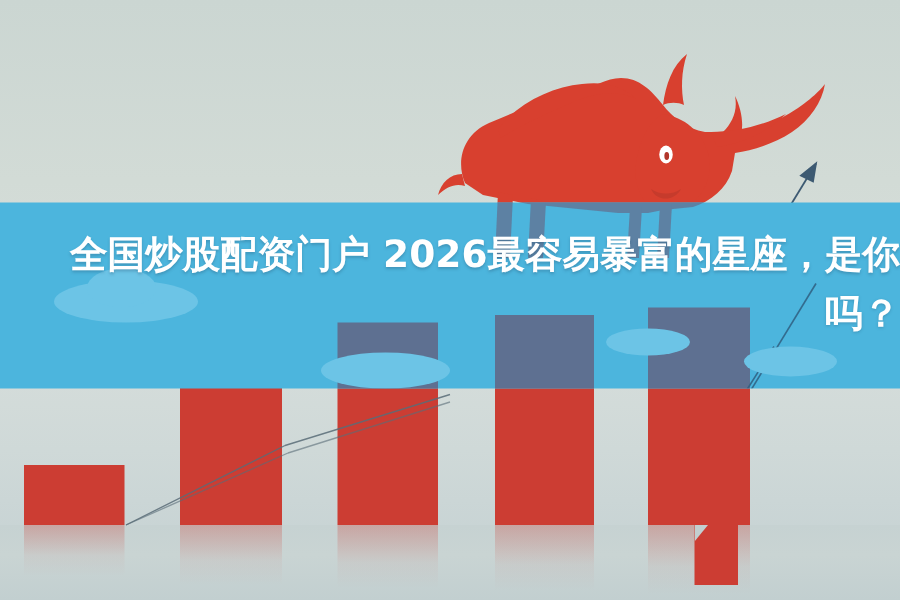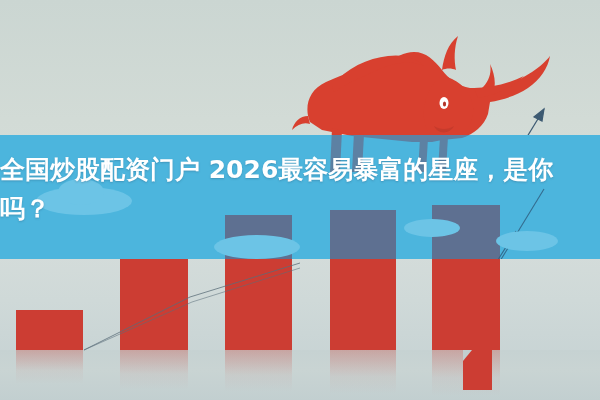--- a/index.html
+++ b/index.html
@@ -85,21 +85,21 @@
     position: absolute;
     left: 0; top: 0;
     width: 600px; height: 124px;
   }
 
   
   .headline {
     position: absolute;
     left: 0; top: 150px;
     width: 600px;
-    text-align: left;
+    text-align: right;
     font-size: 25px;
     line-height: 39px;
     font-weight: bold;
     color: #ffffff;
     letter-spacing: 0px;
     text-shadow: 0 1px 2px rgba(40,90,120,0.35);
     white-space: pre-line;
   }
 </style>
 </head>

